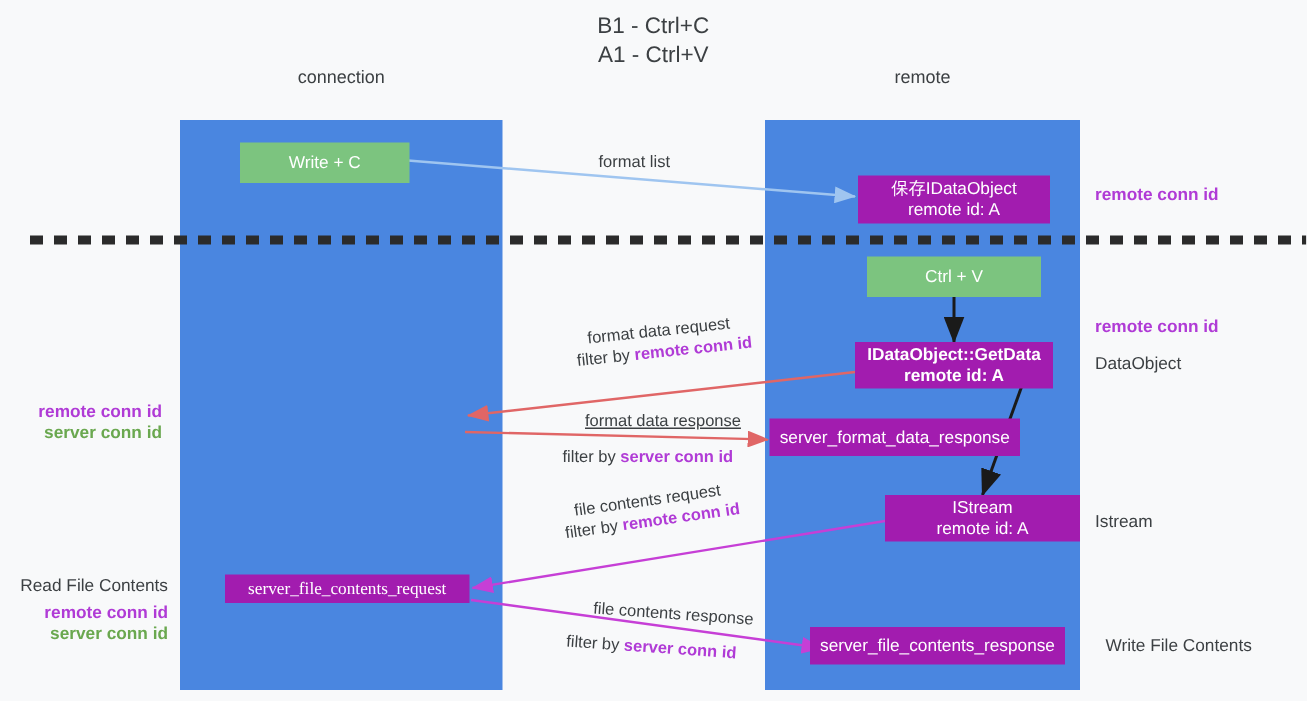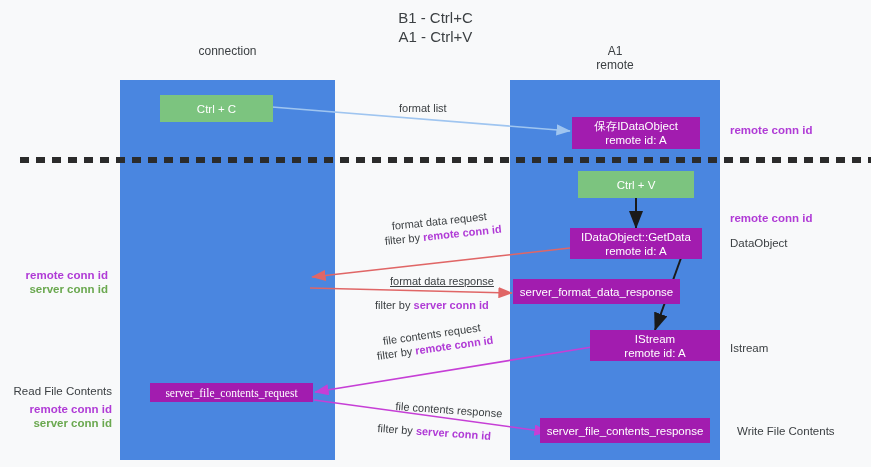--- a/index.html
+++ b/index.html
@@ -107,21 +107,20 @@
 
   <div class="diagram-title">
     <div>B1 - Ctrl+C</div>
     <div>A1 - Ctrl+V</div>
   </div>
 
   <div class="lane-title lane-title-b1">
     <div>connection</div>
   </div>
   <div class="lane-title lane-title-a1">
-    <div>A1</div>
     <div>remote</div>
   </div>
 
   <div class="lane lane-b1"></div>
   <div class="lane lane-a1"></div>
 
   <svg class="wires" viewBox="0 0 871 467">
     <defs>
       <marker id="ar-blue" markerWidth="9" markerHeight="7" refX="8.5" refY="3.5" orient="auto">
         <polygon points="0 0, 9 3.5, 0 7" fill="#9fc5f0"></polygon>
@@ -146,33 +145,33 @@
     <line x1="310" y1="288" x2="512" y2="293" stroke="#e06666" stroke-width="1.6" marker-end="url(#ar-red)"></line>
 
     <line x1="681" y1="258" x2="655" y2="330" stroke="#1a1a1a" stroke-width="2" marker-end="url(#ar-black)"></line>
 
     <line x1="592" y1="347" x2="315" y2="392" stroke="#c63fd6" stroke-width="1.6" marker-end="url(#ar-magenta)"></line>
 
     <line x1="314" y1="400" x2="548" y2="432" stroke="#c63fd6" stroke-width="1.6" marker-end="url(#ar-magenta)"></line>
   </svg>
 
   <div class="box box-green" style="left:160px; top:95px; width:113px; height:27px;">
-    <span>Ctrl + C</span>
+    <span>Write + C</span>
   </div>
 
   <div class="box box-green" style="left:578px; top:171px; width:116px; height:27px;">
     <span>Ctrl + V</span>
   </div>
 
   <div class="box box-orange" style="left:572px; top:117px; width:128px; height:32px;">
     <span>保存IDataObject</span>
     <span>remote id: A</span>
   </div>
 
-  <div class="box box-orange" style="left:570px; top:228px; width:132px; height:31px;">
+  <div class="box box-orange" style="left:570px; top:228px; width:132px; height:31px;font-weight:bold;">
     <span>IDataObject::GetData</span>
     <span>remote id: A</span>
   </div>
 
   <div class="box box-orange" style="left:590px; top:330px; width:130px; height:31px;">
     <span>IStream</span>
     <span>remote id: A</span>
   </div>
 
 

